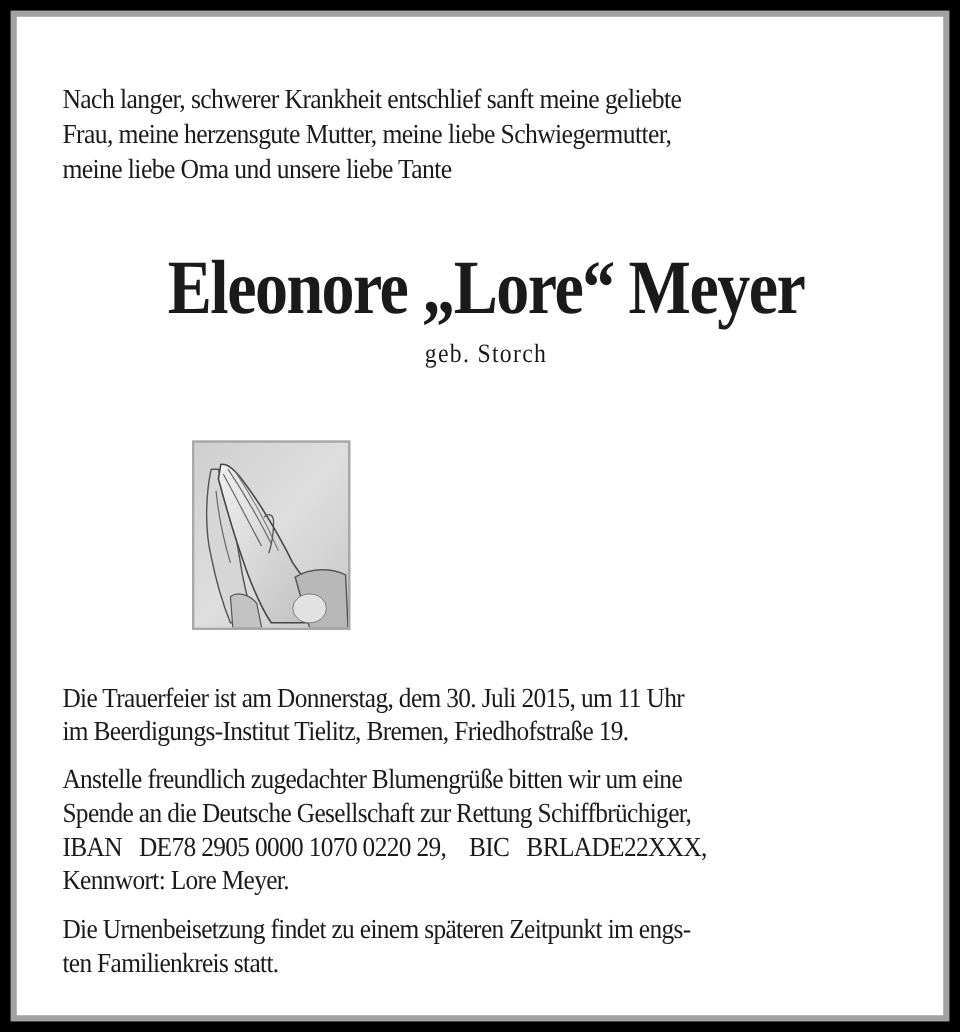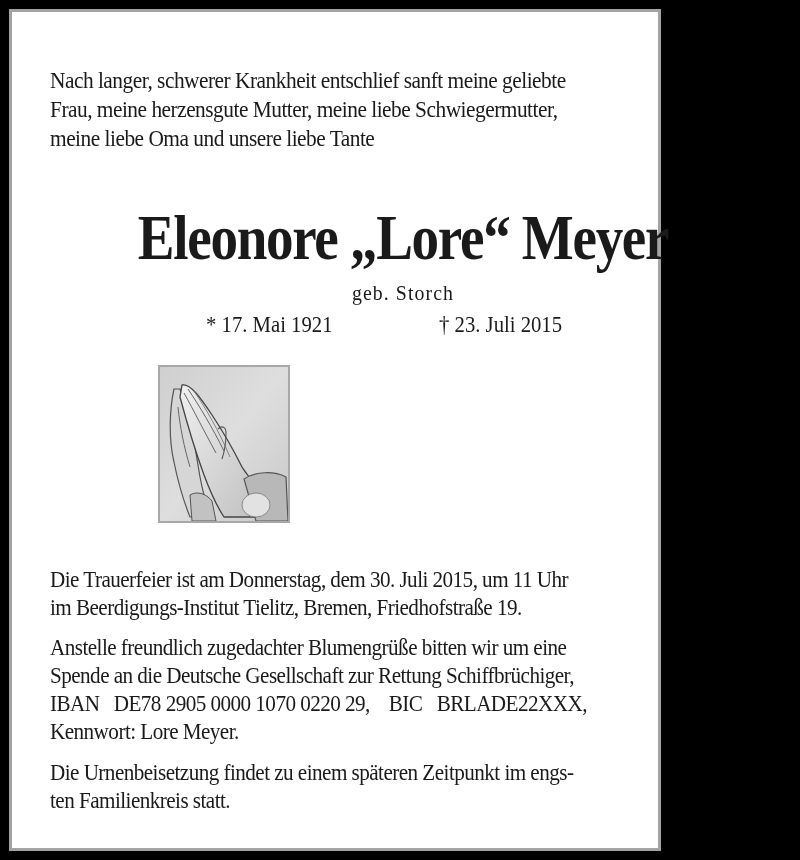--- a/index.html
+++ b/index.html
@@ -12,24 +12,24 @@
       height: 860px;
       position: relative;
       overflow: hidden;
       font-family: "Liberation Serif", "DejaVu Serif", serif;
       color: #1a1a1a;
     }
     .frame {
       position: absolute;
       left: 9px;
       top: 9px;
-      width: 652px;
+      width: 782px;
       height: 842px;
       background: #ffffff;
-      border: 3px solid #a3a3a3;
+      border: 5px solid #a3a3a3;
       box-sizing: border-box;
     }
     .intro {
       position: absolute;
       left: 38px;
       top: 54px;
       width: 710px;
       font-size: 23px;
       line-height: 29px;
       letter-spacing: -0.55px;
@@ -148,24 +148,20 @@
   <div class="intro">
     <div>Nach langer, schwerer Krankheit entschlief sanft meine geliebte</div>
     <div>Frau, meine herzensgute Mutter, meine liebe Schwiegermutter,</div>
     <div>meine liebe Oma und unsere liebe Tante</div>
   </div>
 
   <div class="name">Eleonore „Lore“ Meyer</div>
 
   <div class="maiden">geb. Storch</div>
 
-  <div class="dates">
-    <span class="born">* 17. Mai 1921</span>
-    <span class="died">† 23. Juli 2015</span>
-  </div>
 
   <div class="picture">
     <svg viewBox="0 0 128 154" xmlns="http://www.w3.org/2000/svg">
       <defs>
         <linearGradient id="bg" x1="0" y1="0" x2="1" y2="1">
           <stop offset="0" stop-color="#cfcfcf"></stop>
           <stop offset="0.5" stop-color="#dedede"></stop>
           <stop offset="1" stop-color="#c8c8c8"></stop>
         </linearGradient>
         <linearGradient id="hand" x1="0" y1="0" x2="1" y2="1">

